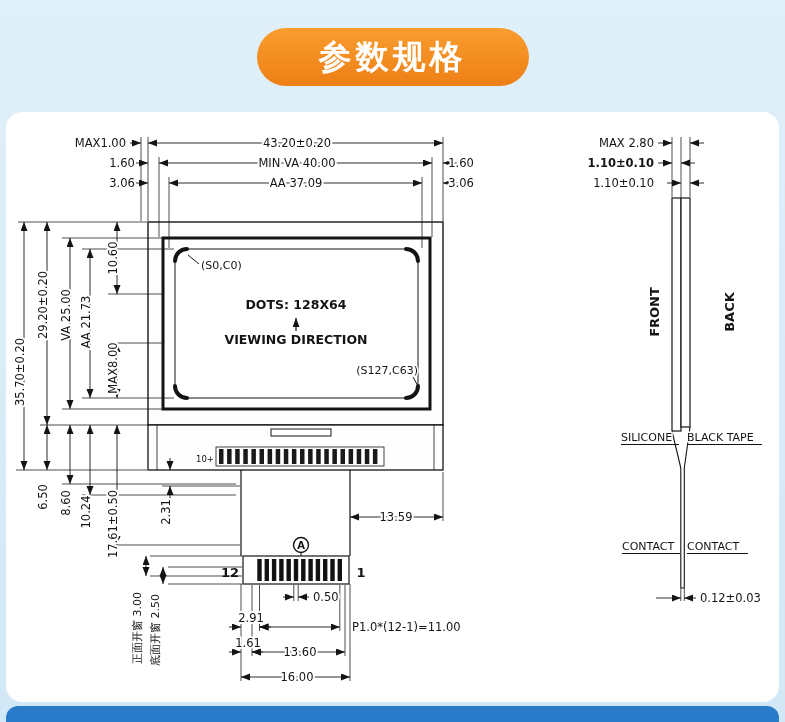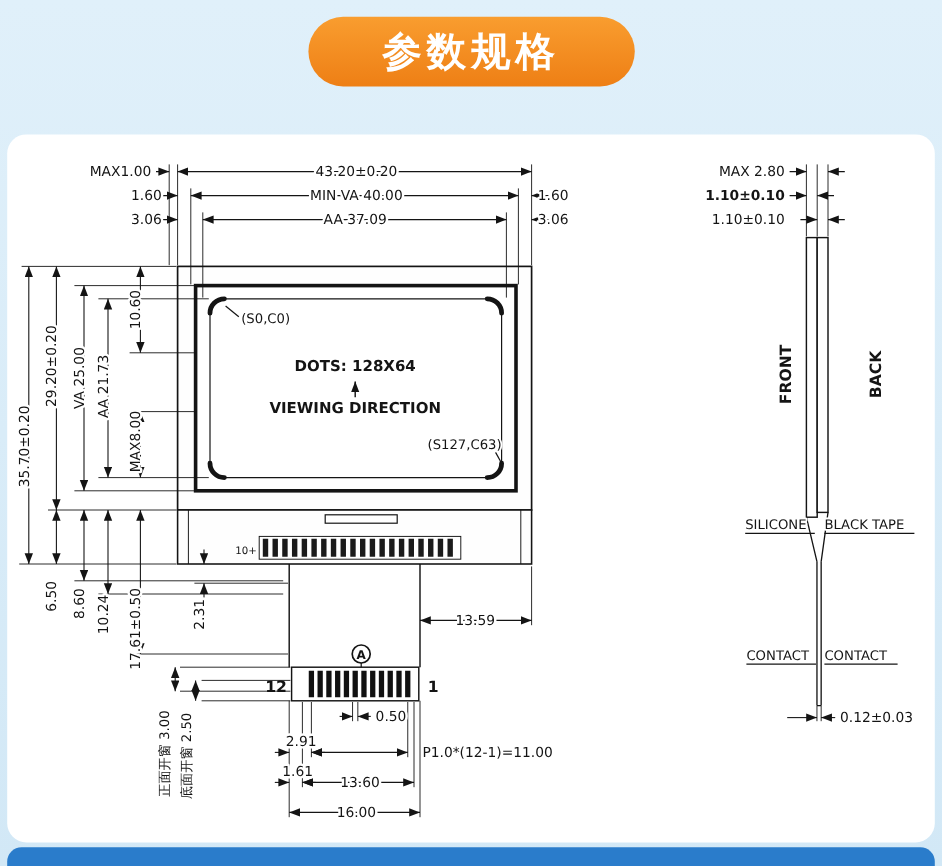--- a/index.html
+++ b/index.html
@@ -2,21 +2,21 @@
 <html><head>
 <meta charset="utf-8">
 <style>
   html,body{margin:0;padding:0;}
   body{
     width:785px;height:722px;position:relative;overflow:hidden;
     background:linear-gradient(180deg,#e0f0fa 0%,#d2e8f6 100%);
     font-family:"DejaVu Sans","Liberation Sans",sans-serif;
   }
   .badge{
-    position:absolute;left:50%;top:14px;transform:translateX(-50%);
+    position:absolute;left:50%;top:28px;transform:translateX(-50%);
     height:58px;min-width:272px;padding:0 44px;box-sizing:border-box;
     border-radius:29px;background:linear-gradient(180deg,#f99d2f,#ee7f15);
     color:#ffffff;font-size:33px;font-weight:bold;letter-spacing:4px;
     display:flex;align-items:center;justify-content:center;
   }
   .panel{
     position:absolute;left:6px;top:112px;width:773px;height:590px;
     background:#ffffff;border-radius:16px;
   }
   .nextbar{

